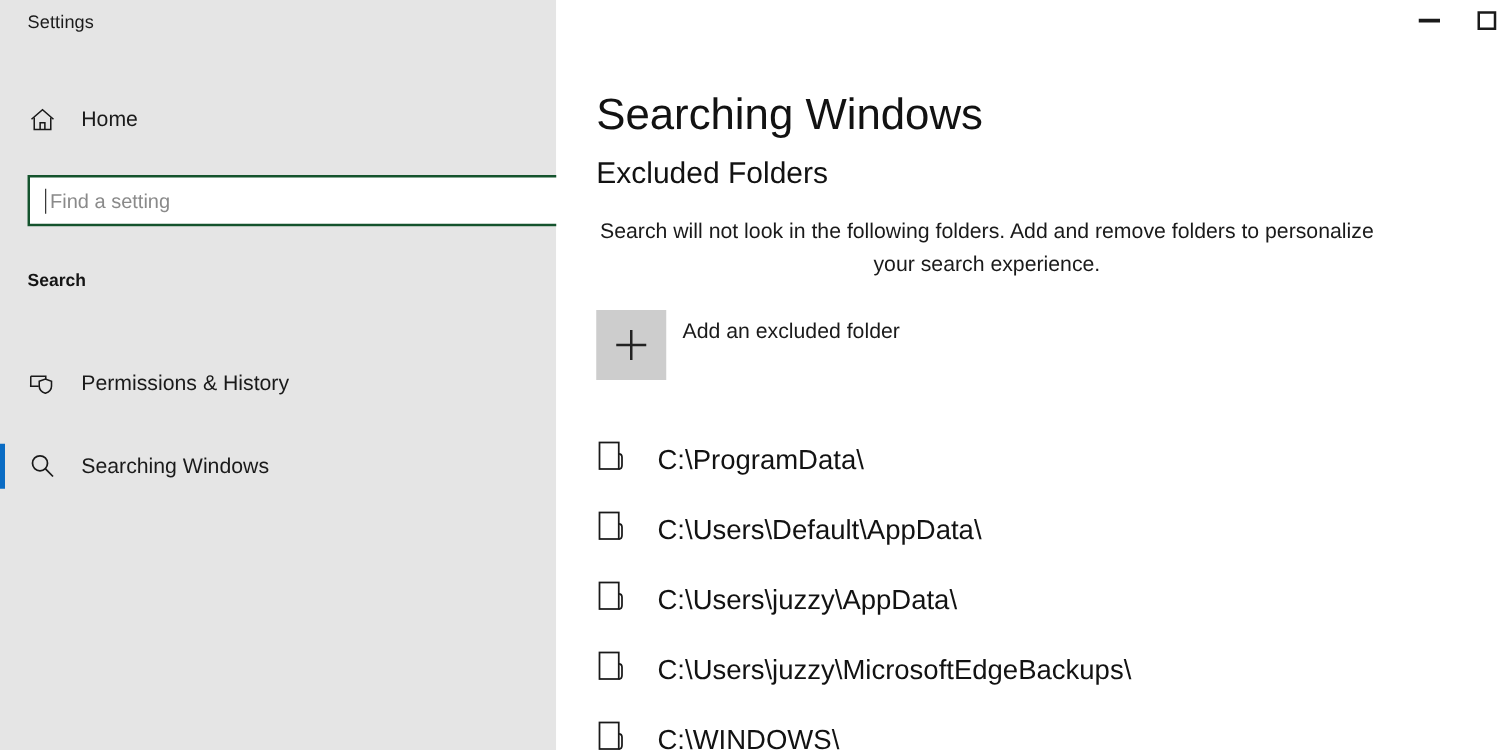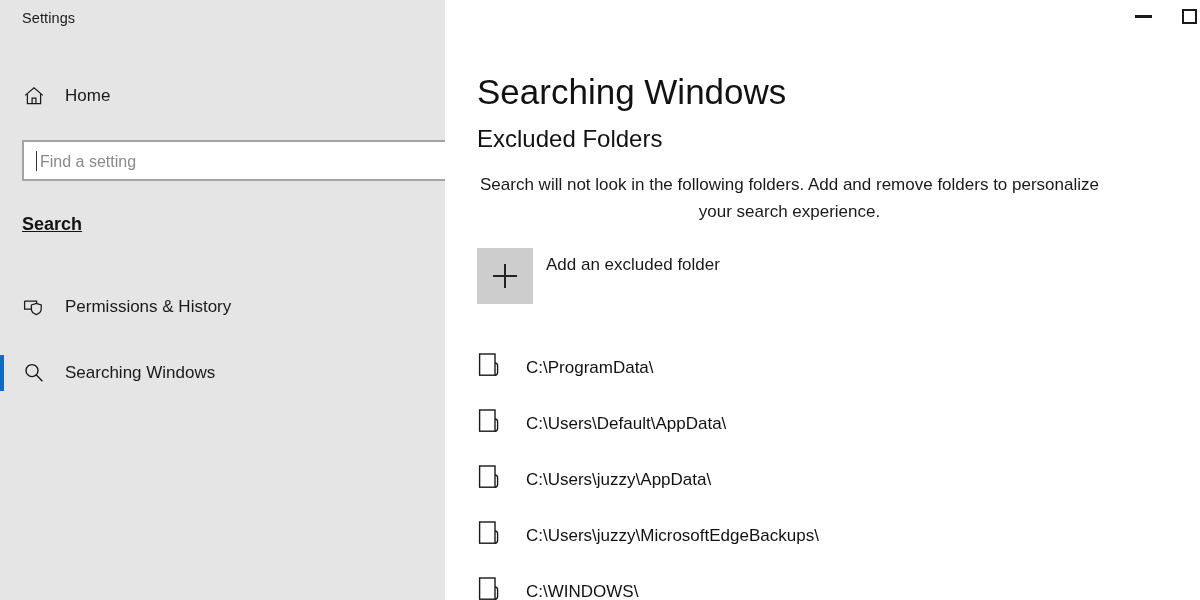--- a/index.html
+++ b/index.html
@@ -116,36 +116,35 @@
     top: 355px;
     width: 4px;
     height: 36px;
     background: #0a6cc4;
   }
 
   .section-title {
     position: absolute;
     left: 22px;
     top: 213px;
-    font-size: 18px;
+    font-size: 14px;
     font-weight: bold;
     color: #141414;
     line-height: 22px;
-    text-decoration: underline;
   }
 
   
   .searchbox {
     position: absolute;
     left: 22px;
     top: 140px;
     width: 476px;
     height: 41px;
     background: #ffffff;
-    border: 2px solid #a3a3a3;
+    border: 2px solid #14532d;
     box-sizing: border-box;
   }
   .searchbox .caret {
     position: absolute;
     left: 12px;
     top: 9px;
     width: 1px;
     height: 20px;
     background: #3a3a3a;
   }
@@ -265,21 +264,21 @@
     position: absolute;
     left: 1px;
     top: 8px;
     width: 26px;
     height: 28px;
   }
   .folder-row .folder-path {
     position: absolute;
     left: 49px;
     top: 12px;
-    font-size: 17px;
+    font-size: 22px;
     color: #121212;
     line-height: 23px;
     white-space: nowrap;
   }
 </style>
 </head>
 <body>
 
 <div class="window">
 

